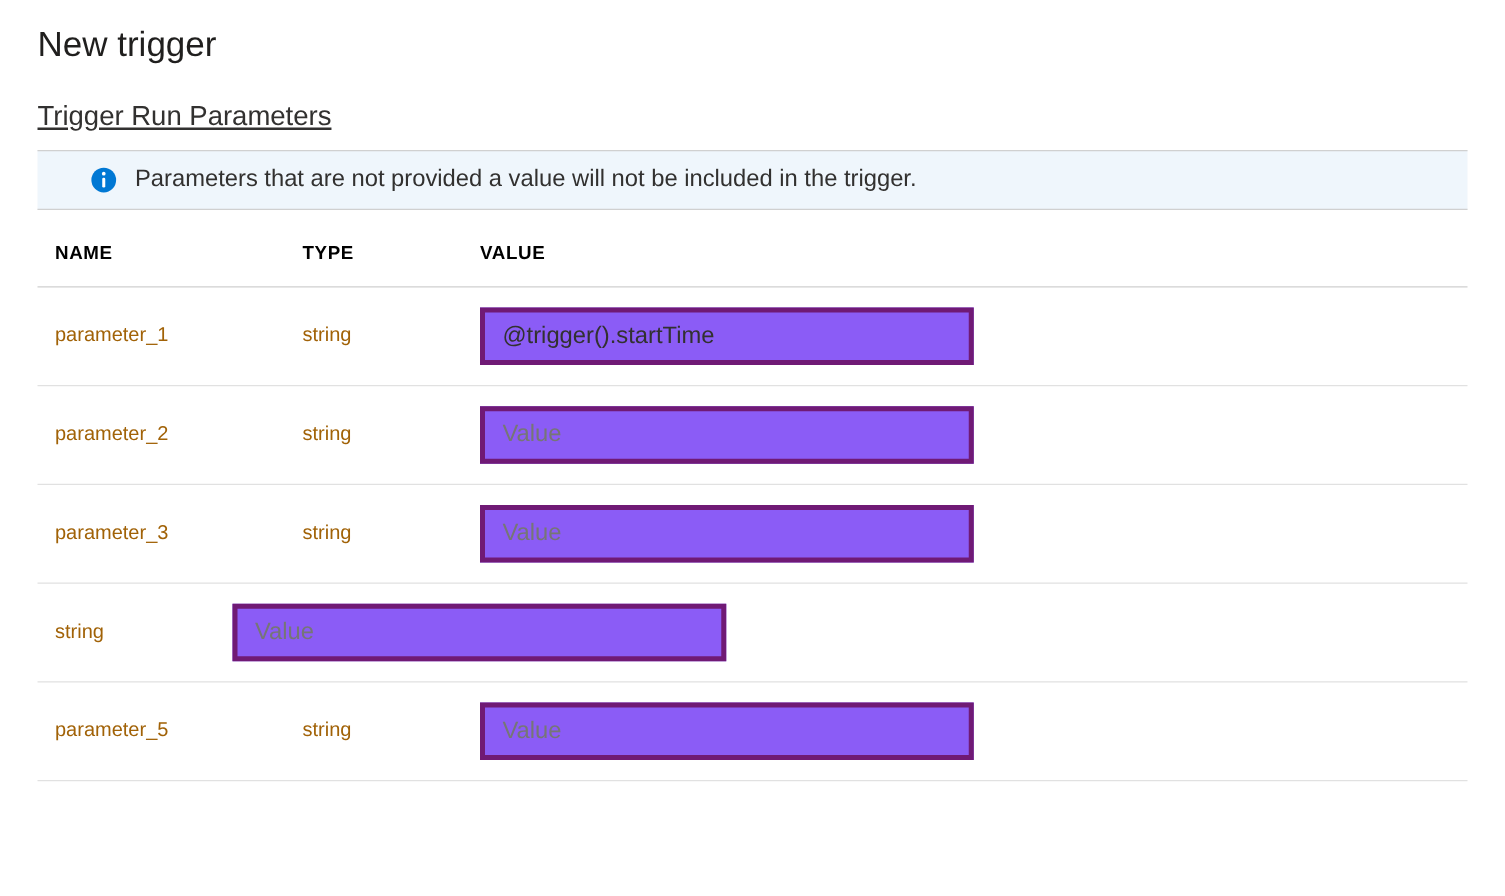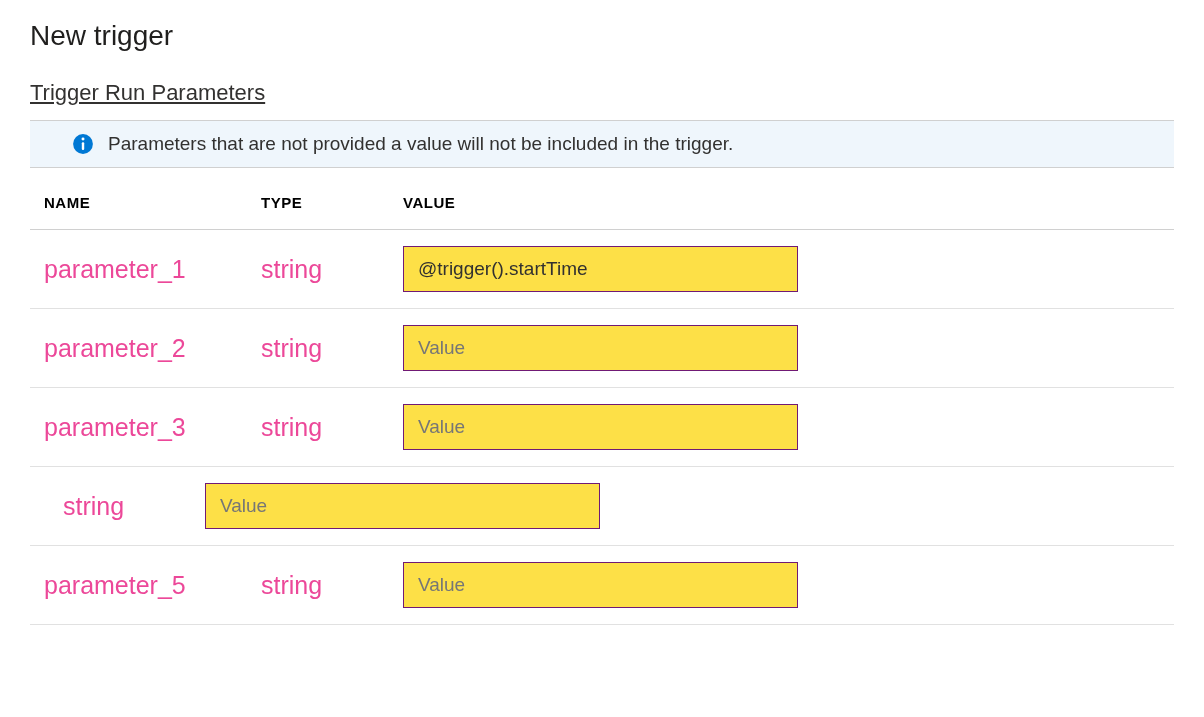--- a/index.html
+++ b/index.html
@@ -54,50 +54,49 @@
       padding: 26px 0 18px 14px;
       border-bottom: 1px solid #d0d0d0;
     }
     .col-name {
       width: 198px;
       flex-shrink: 0;
     }
     .col-type {
       width: 142px;
       flex-shrink: 0;
-      margin-left: 19px;
     }
     .col-value {
       flex: 1;
     }
     .header-cell {
       font-size: 15px;
       font-weight: 600;
       letter-spacing: 0.5px;
       color: #000000;
     }
     .param-row {
       display: flex;
       align-items: center;
       padding: 16px 0 16px 14px;
       border-bottom: 1px solid #e1e1e1;
     }
     .cell-text {
-      font-size: 25px;
-      color: #ec4899;
+      font-size: 16px;
+      color: #a16207;
     }
     .value-input {
       width: 395px;
       height: 46px;
-      border: 1px solid #701a75;
+      border: 4px solid #701a75;
       padding: 0 14px;
       font-size: 19px;
       font-family: inherit;
       color: #323130;
-      background: #fde047;
+      background: #8b5cf6;
       outline: none;
     }
     .value-input::placeholder {
       color: #767676;
     }
   </style>
 </head>
 <body>
 
 <h1 class="page-title">New trigger</h1>

